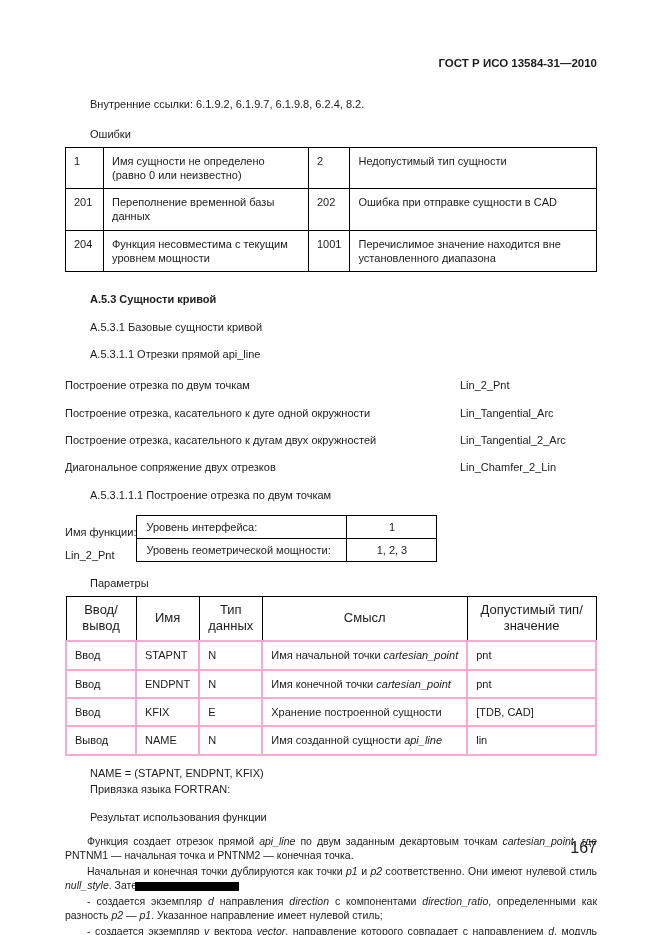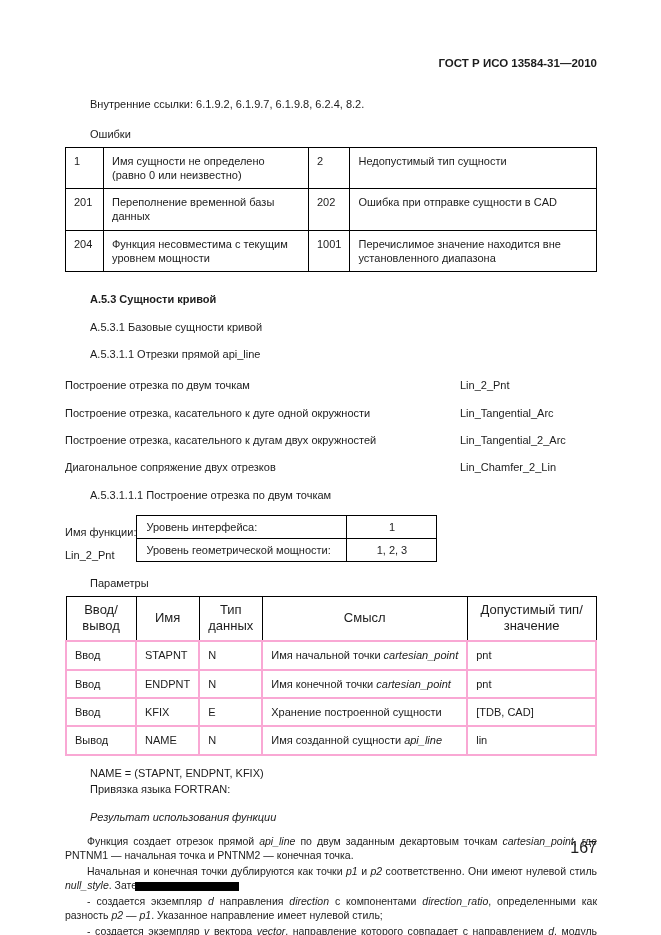--- a/index.html
+++ b/index.html
@@ -62,21 +62,21 @@
   }
   .params-table td {
     border: 2px solid #f9a8d4;
     padding: 6px 8px;
     vertical-align: top;
     font-size: 11px;
   }
 
   .fortran-block { margin-top: 10px; padding-left: 25px; }
   .fortran-block div { margin-top: 2px; }
-  .result-label { margin-top: 14px; padding-left: 25px; font-style: italic; }
+  .result-label { margin-top: 14px; padding-left: 25px; }
 
   .body-text { margin-top: 11px; }
   .body-p {
     font-size: 10.5px;
     line-height: 1.32;
     text-align: justify;
     text-indent: 22px;
     margin-top: 2px;
   }
 

